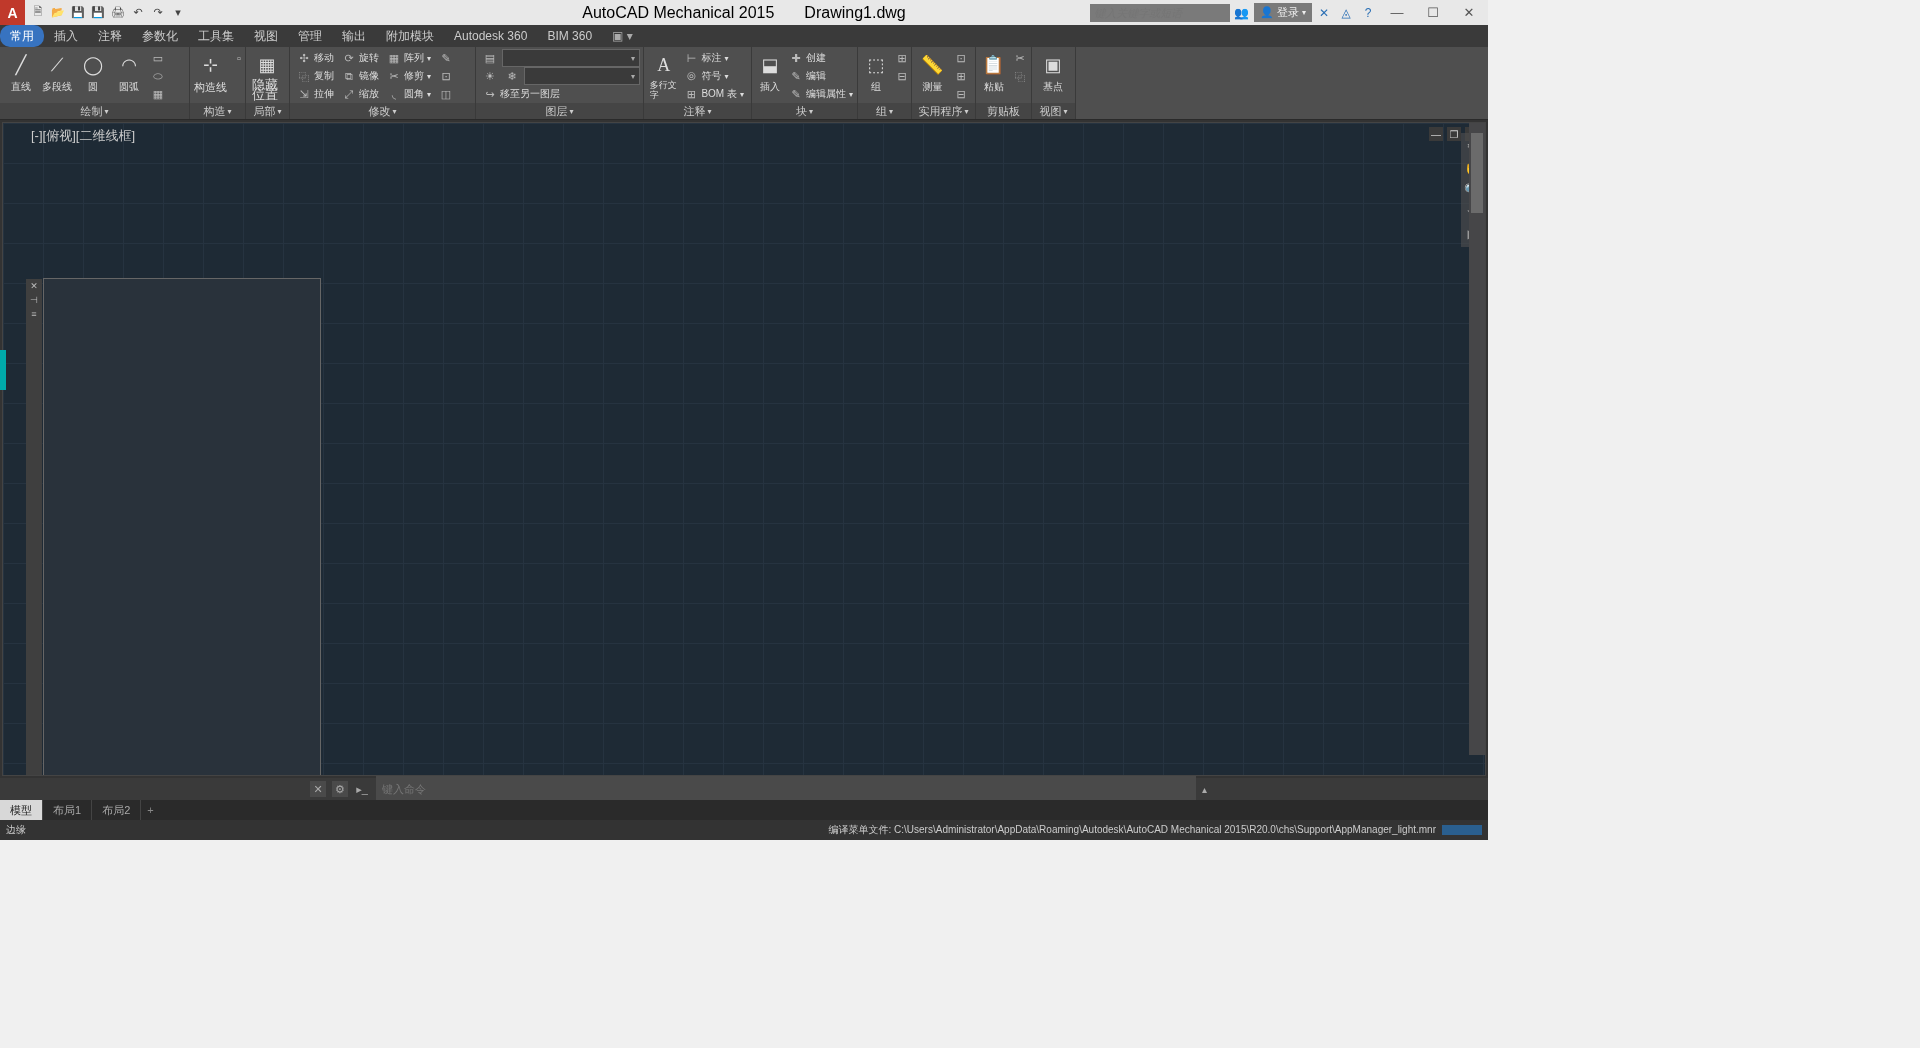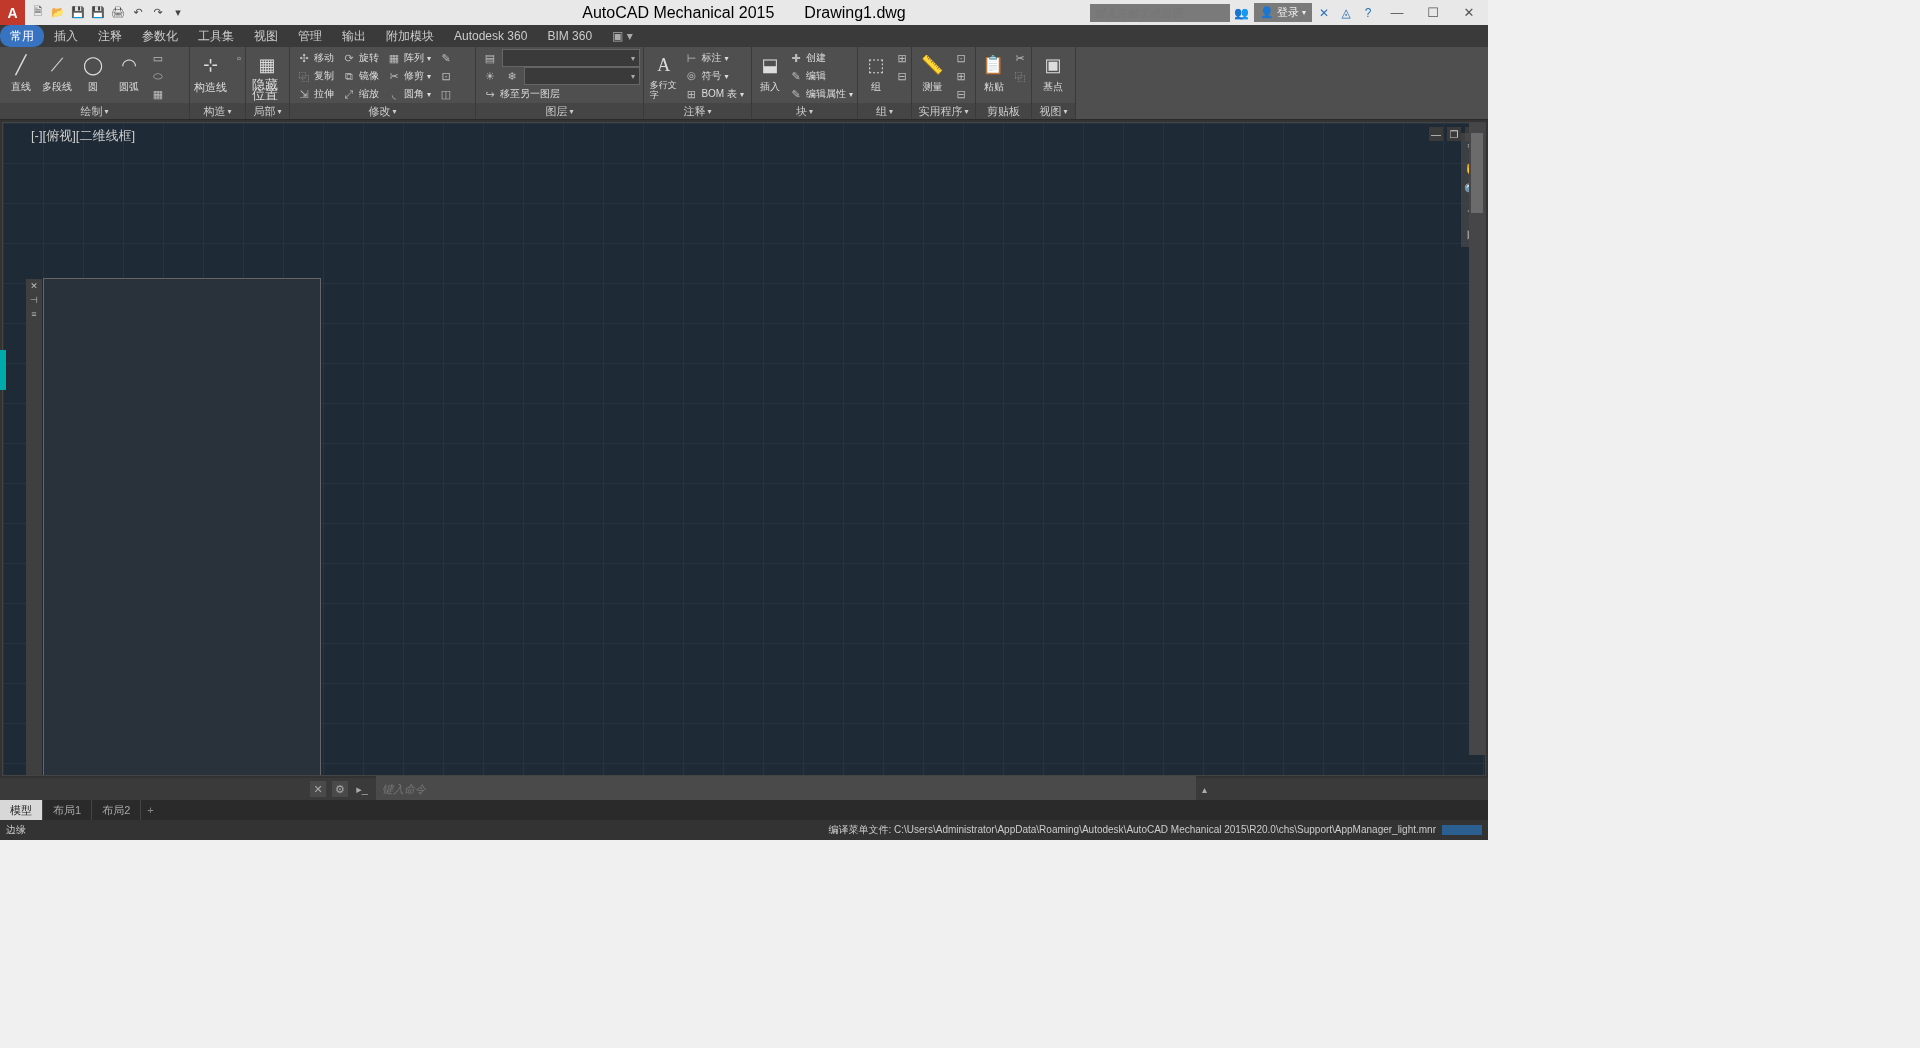--- a/index.html
+++ b/index.html
@@ -56,21 +56,21 @@
 .palette-hdr { position: absolute; left: -18px; top: 0; width: 16px; height: 100%; background: #3f3f3f; display: flex; flex-direction: column; align-items: center; padding: 2px 0; gap: 4px; }
 .palette-hdr span { color: #bbb; font-size: 9px; cursor: pointer; }
 .palette-title { position: absolute; left: -18px; bottom: 6px; width: 16px; color: #999; font-size: 9px; writing-mode: vertical-rl; text-align: center; }
 
 
 .left-marker { position: absolute; left: 0; top: 350px; width: 6px; height: 40px; background: #0aa; }
 
 
 .cmdline { height: 22px; background: #3a3a3a; display: flex; align-items: center; padding: 0 6px 0 310px; gap: 6px; }
 .cmd-ico { width: 16px; height: 16px; display: flex; align-items: center; justify-content: center; color: #aaa; font-size: 11px; background: #4a4a4a; cursor: pointer; }
-.cmd-input { flex: 1; max-width: 820px; height: 30px; background: #4a4a4a; border: none; color: #999; font-size: 11px; font-style: italic; padding: 0 6px; }
+.cmd-input { flex: 1; max-width: 820px; height: 30px; background: #4a4a4a; border: none; color: #999; font-size: 11px; padding: 0 6px; }
 .cmd-arrow { width: 16px; color: #aaa; font-size: 10px; cursor: pointer; }
 
 
 .bottom-tabs { height: 20px; background: #2a2a2a; display: flex; align-items: center; font-size: 11px; }
 .btab { padding: 0 10px; height: 100%; display: flex; align-items: center; color: #aaa; cursor: pointer; border-right: 1px solid #444; }
 .btab.active { background: #d8d8d8; color: #222; }
 .btab-add { padding: 0 6px; color: #888; cursor: pointer; }
 
 
 .statusbar { height: 20px; background: #333; display: flex; align-items: center; font-size: 10px; color: #ccc; padding: 0 6px; }

